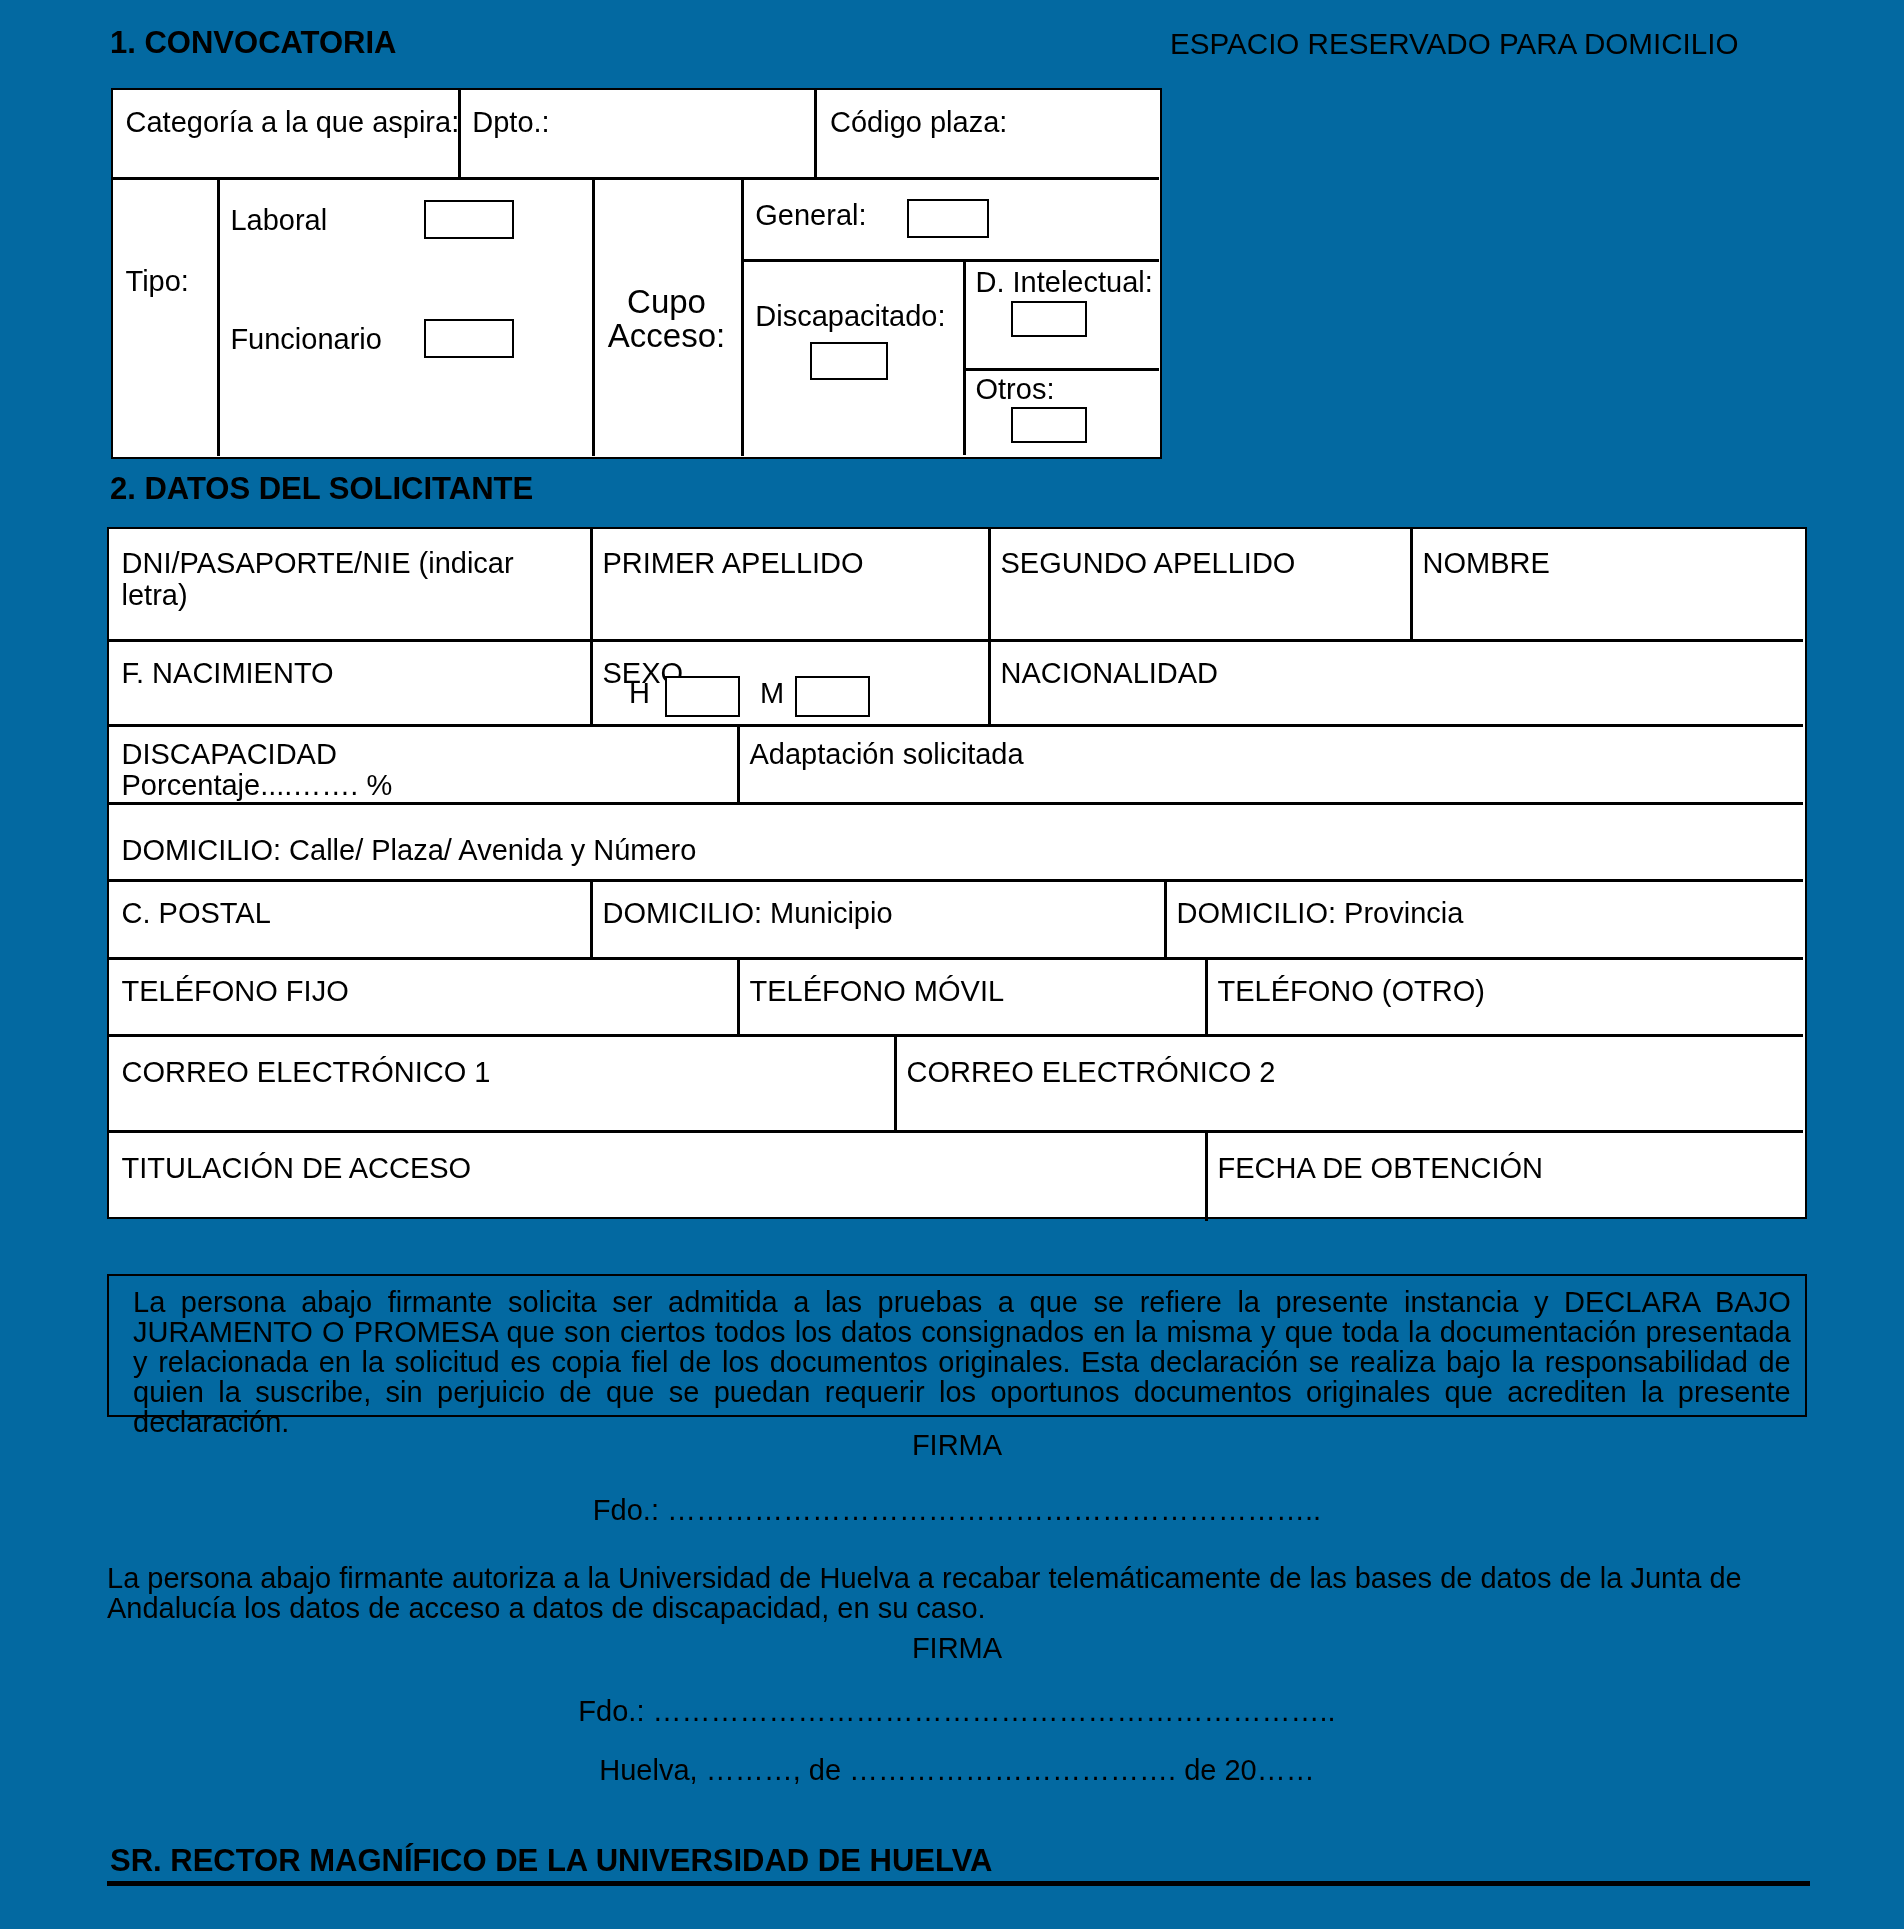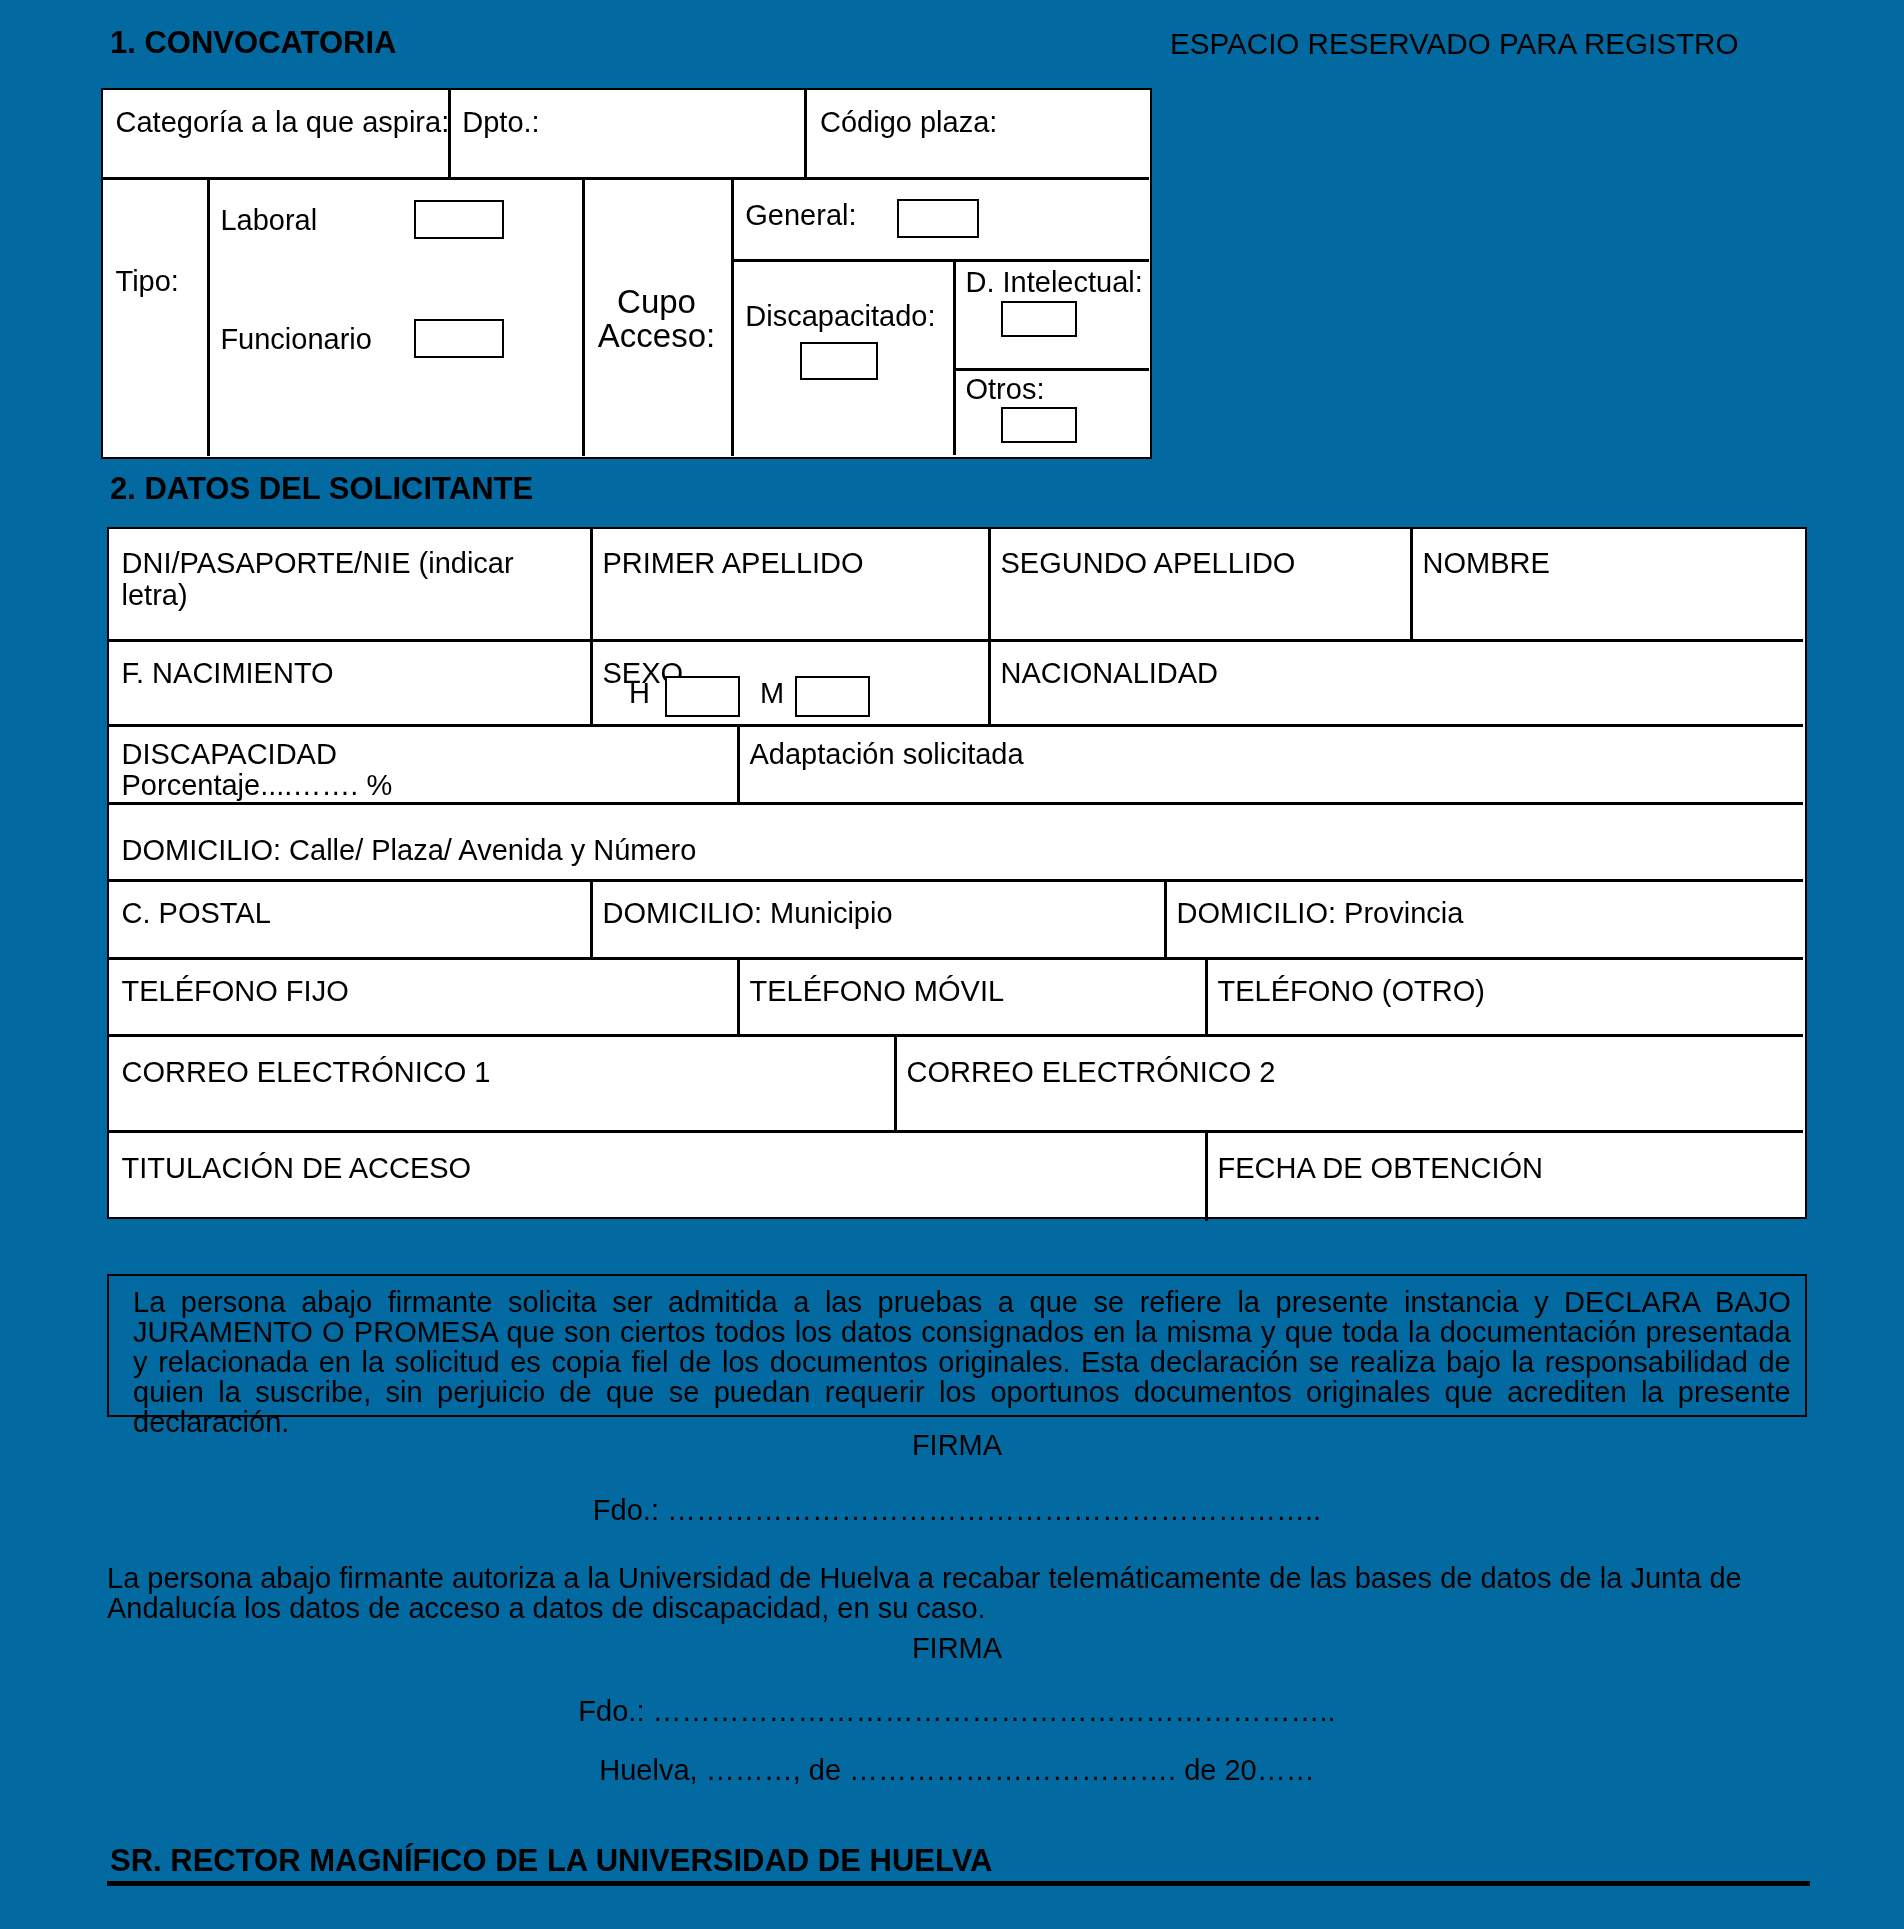--- a/index.html
+++ b/index.html
@@ -22,23 +22,23 @@
   .center{position:absolute;left:107px;width:1700px;text-align:center;font-size:29px;white-space:nowrap;}
   .para{position:absolute;left:107px;width:1700px;font-size:29px;line-height:30px;}
   .rule{position:absolute;height:4.5px;background:#000;}
 </style>
 </head>
 <body>
 
 <div id="page">
 
   <div class="abs h1" style="left:110px;top:25px;">1. CONVOCATORIA</div>
-  <div class="abs plain" style="left:1170px;top:27px;">ESPACIO RESERVADO PARA REGISTRO</div>
-
-  <div class="tbl" style="left:101px;top:88px;width:1051px;height:371px;">
+  <div class="abs plain" style="left:1170px;top:27px;">ESPACIO RESERVADO PARA DOMICILIO</div>
+
+  <div class="tbl" style="left:111px;top:88px;width:1051px;height:371px;">
 
     <div class="hl" style="left:0;top:87px;width:1046px;"></div>
     <div class="hl" style="left:628px;top:169px;width:418px;"></div>
     <div class="hl" style="left:850px;top:278px;width:196px;"></div>
     <div class="vl" style="left:345px;top:0;height:87px;"></div>
     <div class="vl" style="left:701px;top:0;height:87px;"></div>
     <div class="vl" style="left:104px;top:87px;height:279px;"></div>
     <div class="vl" style="left:479px;top:87px;height:279px;"></div>
     <div class="vl" style="left:628px;top:87px;height:279px;"></div>
     <div class="vl" style="left:850px;top:169px;height:196px;"></div>

